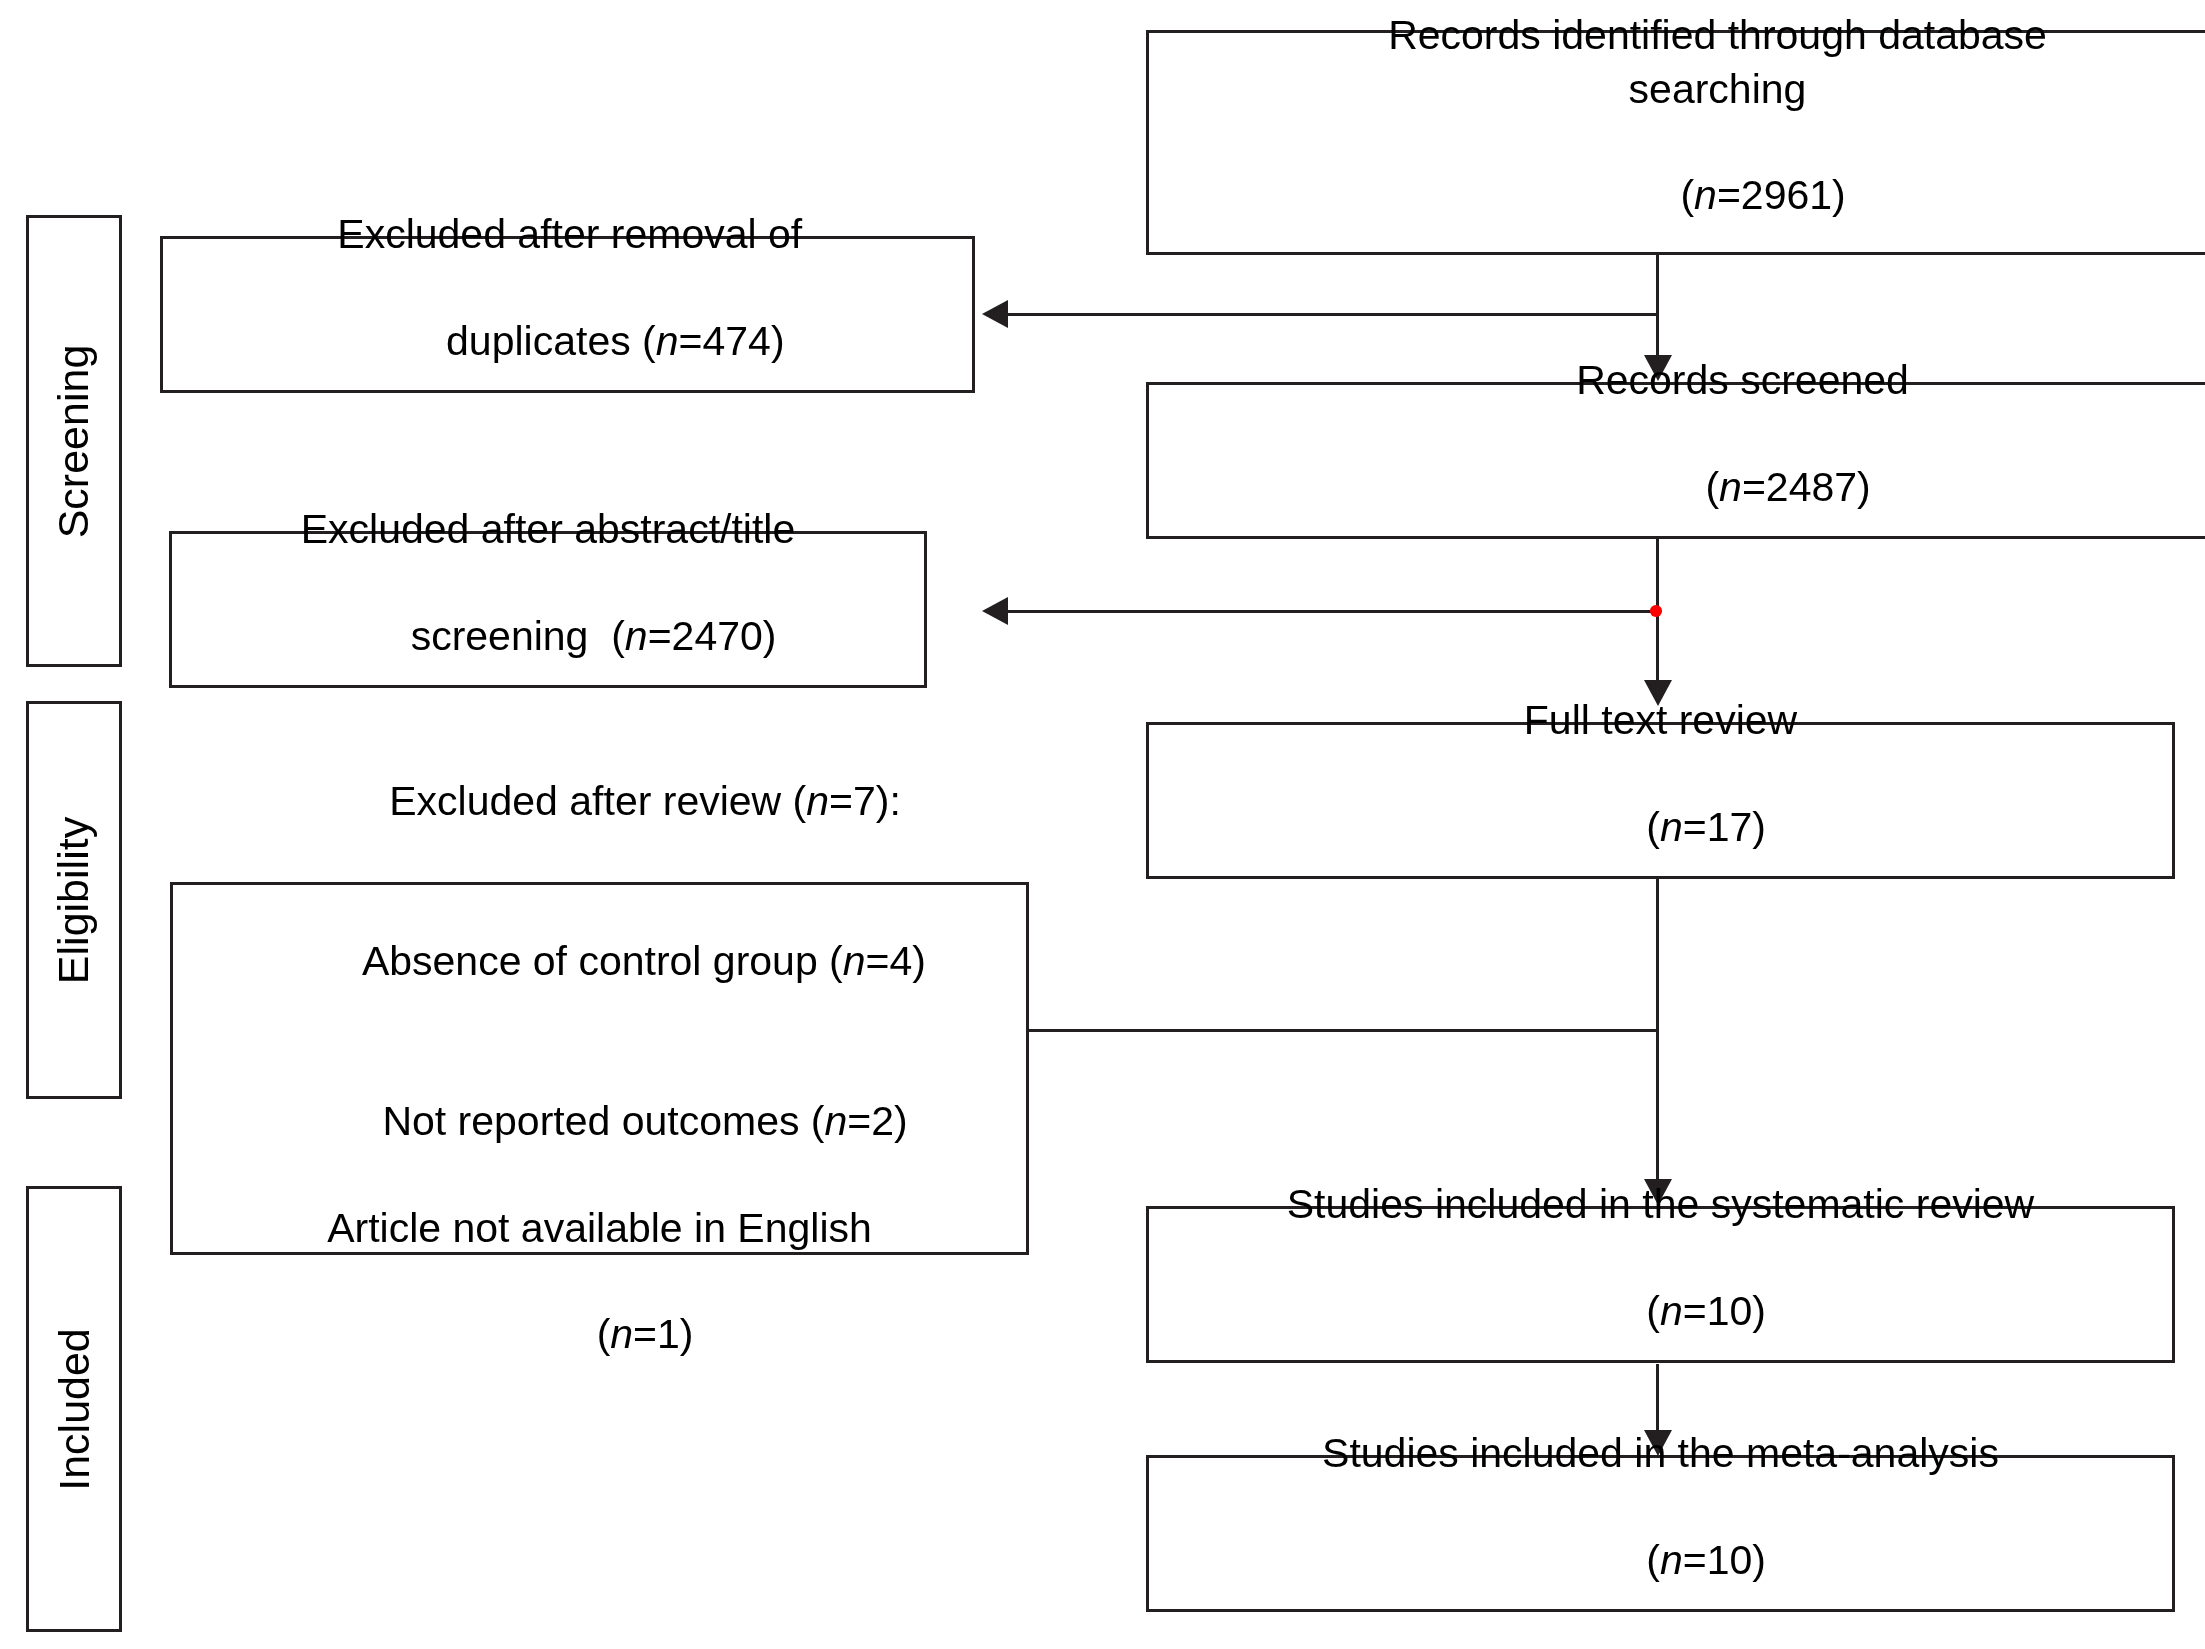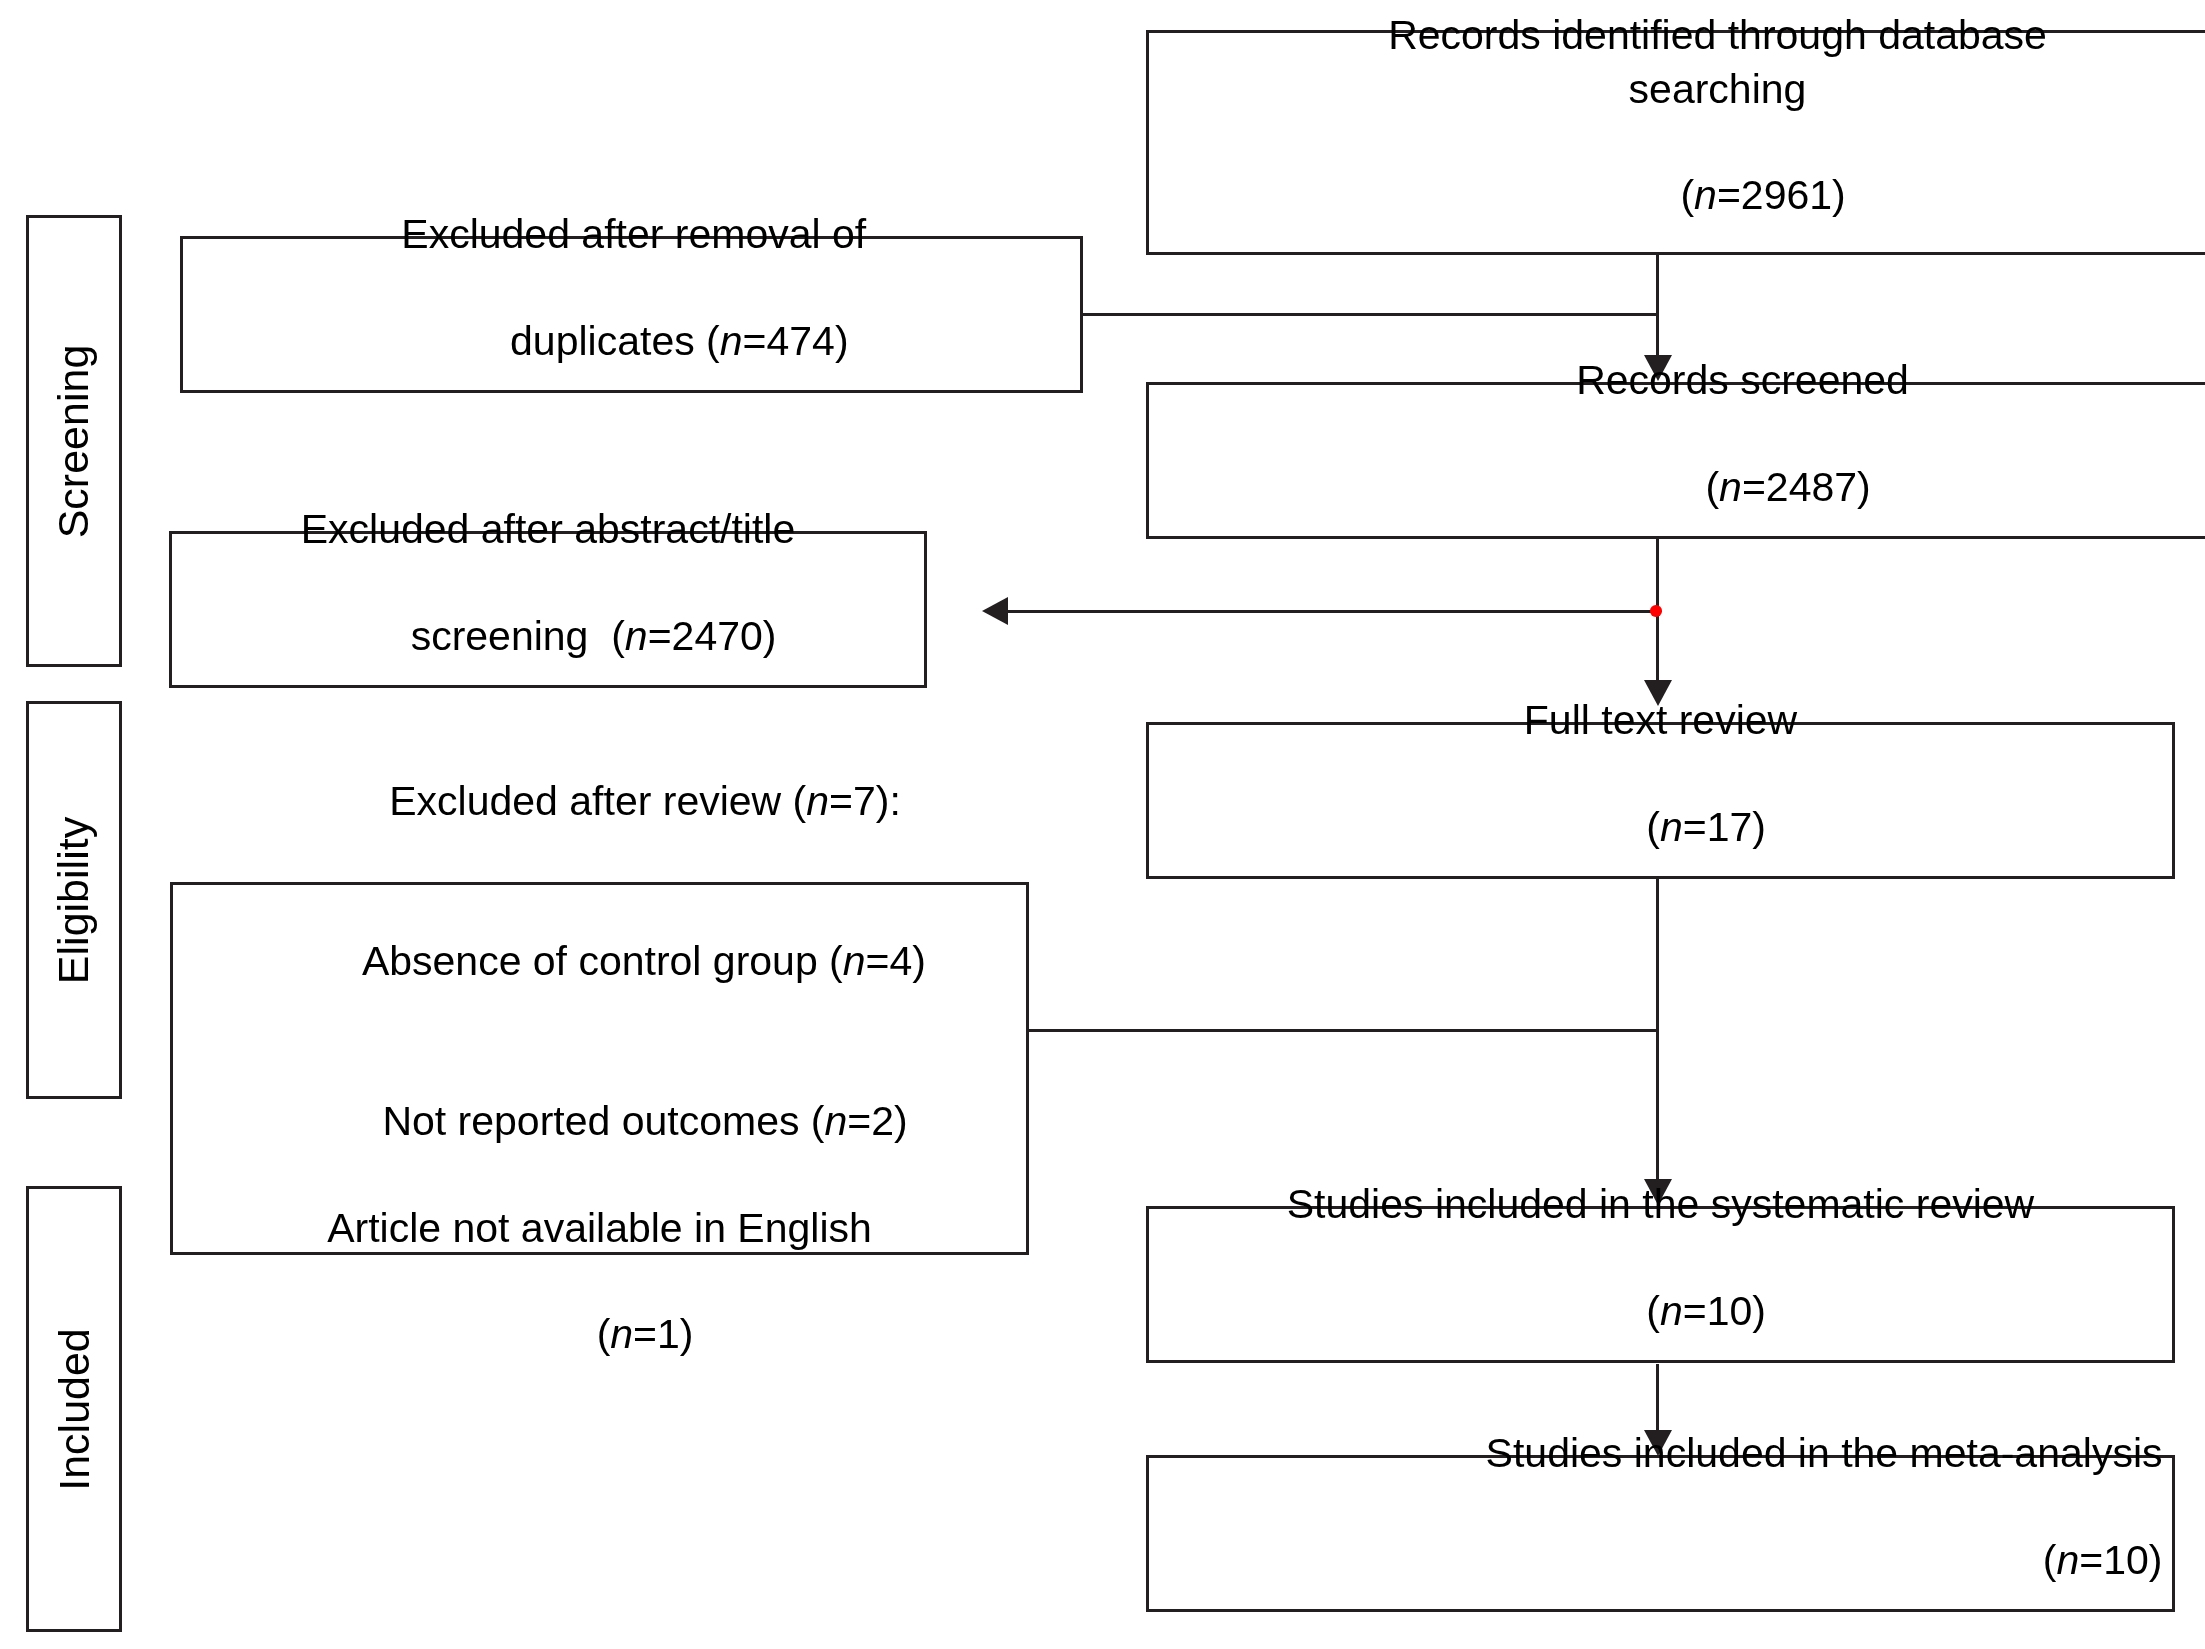--- a/index.html
+++ b/index.html
@@ -161,30 +161,30 @@
 
   <div class="box" style="left:1146px; top:1206px; width:1029px; height:157px;">
     <span class="lines">
       <span class="line">Studies included in the systematic review</span>
       <span class="line">
         <span>(</span><span class="ital">n</span><span>=10)</span>
       </span>
     </span>
   </div>
 
-  <div class="box" style="left:1146px; top:1455px; width:1029px; height:157px;text-align:right;">
+  <div class="box" style="left:1146px; top:1455px; width:1029px; height:157px;">
     <span class="lines">
       <span class="line">Studies included in the meta-analysis</span>
       <span class="line">
         <span>(</span><span class="ital">n</span><span>=10)</span>
       </span>
     </span>
   </div>
 
-  <div class="box" style="left:180px; top:236px; width:903px; height:157px;padding-left:14px;">
+  <div class="box" style="left:160px; top:236px; width:815px; height:157px;padding-left:14px;">
     <span class="lines">
       <span class="line">Excluded after removal of</span>
       <span class="line">
         <span>duplicates (</span><span class="ital">n</span><span>=474)</span>
       </span>
     </span>
   </div>
 
   <div class="box" style="left:169px; top:531px; width:758px; height:157px;">
     <span class="lines">

